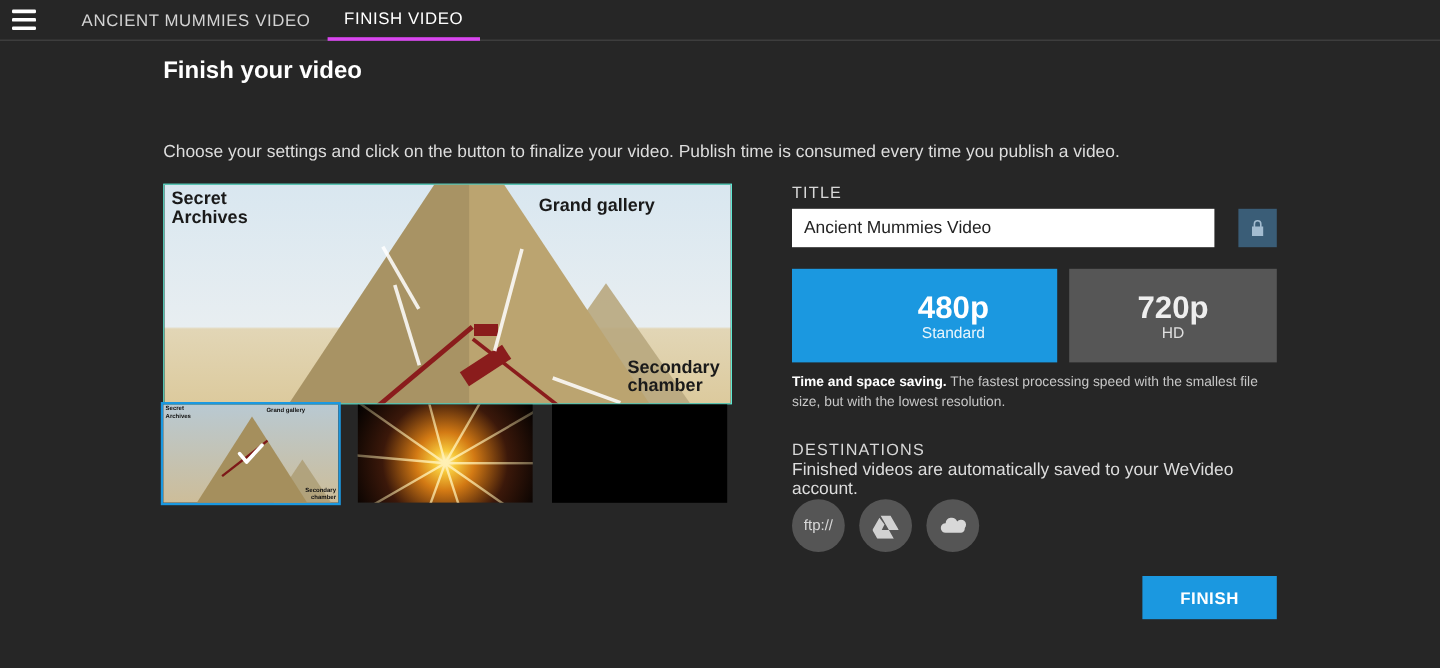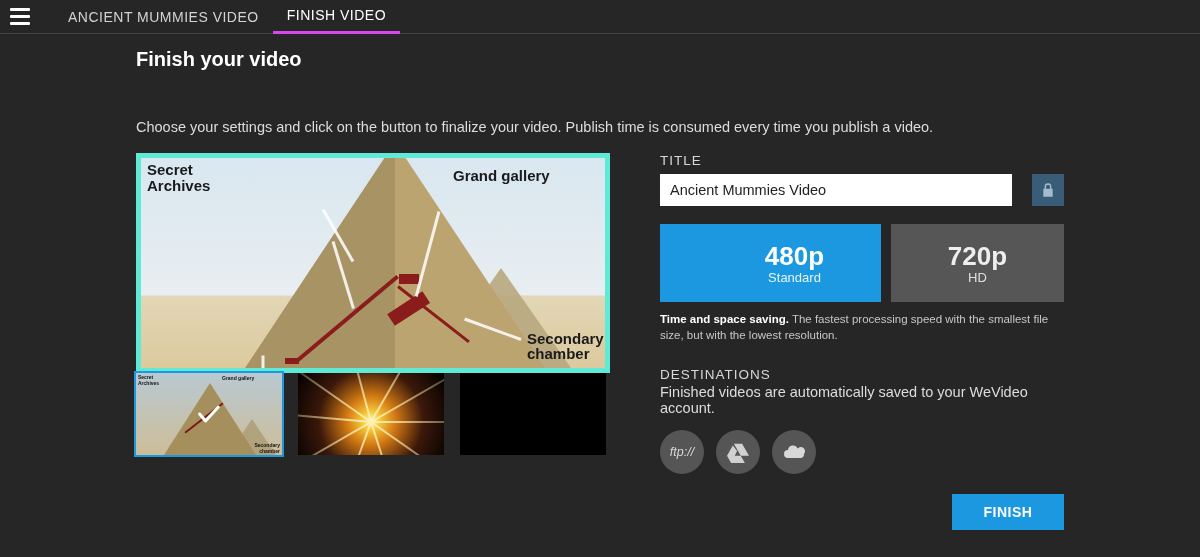--- a/index.html
+++ b/index.html
@@ -38,24 +38,24 @@
   .content {
     padding: 14px 136px 0 136px;
   }
   .page-title { font-size: 20px; font-weight: 600; color: #fff; margin-bottom: 6px; }
   .page-subtitle { font-size: 14.5px; color: #ddd; margin-bottom: 18px; margin-top: 48px; }
   .columns { display: flex; gap: 50px; }
   .left-col { width: 474px; flex-shrink: 0; }
   .right-col { flex: 1; }
   
   .preview {
-    width: 474px; height: 220px;
+    width: 474px; height: 184px;
     position: relative;
     overflow: hidden;
-    border: 5px solid #5eead4;
+    border: 1px solid #5eead4;
   }
   .sky { position:absolute; inset:0; background: linear-gradient(#d9e7f0 0%, #e8eef1 65%, #e2d6b6 66%, #dcca9d 100%); }
   .pyr-main { position:absolute; left:104px; bottom:0; width:0; height:0;
     border-left: 150px solid transparent; border-right: 150px solid transparent;
     border-bottom: 226px solid #bba470; }
   .pyr-main-shade { position:absolute; left:104px; bottom:0; width:0; height:0;
     border-left: 150px solid transparent; border-right: 0 solid transparent;
     border-bottom: 226px solid rgba(0,0,0,0.10); }
   .pyr-small { position:absolute; right:34px; bottom:0; width:0; height:0;
     border-left: 70px solid transparent; border-right: 70px solid transparent;
@@ -115,26 +115,26 @@
     display:flex; flex-direction:column; align-items:center; justify-content:center;
     cursor:pointer;
   }
   .quality-card .q-res { font-size:26px; font-weight:600; }
   .quality-card .q-sub { font-size:13px; margin-top:-2px; opacity:.9; }
   .quality-card.selected { background:#1b98e0; color:#fff;padding-left:48px; }
   .quality-card.unselected { background:#565656; color:#eee; }
   .quality-desc { font-size:11.5px; color:#c7c7c7; line-height:1.35; margin-bottom:24px; }
   .quality-desc b { color:#fff; font-weight:700; }
   
-  .dest-desc { font-size:14.5px; color:#ddd; margin-bottom:14px; }
+  .dest-desc { font-size:14.5px; color:#ddd; }
   .dest-row { display:flex; gap:12px; }
   .dest-btn {
     width:44px; height:44px; border-radius:50%;
     background:#555; display:flex; align-items:center; justify-content:center;
-    cursor:pointer; color:#d8d8d8;font-style:italic;
+    cursor:pointer; color:#d8d8d8;
   }
   .dest-btn.ftp { font-size:12.5px; font-weight:500; }
   
   .finish-row { display:flex; justify-content:flex-end; margin-top:20px; }
   .finish-btn {
     background:#1b98e0; color:#fff; font-size:14px; font-weight:600;
     letter-spacing:0.5px;
     width:112px; height:36px; display:flex; align-items:center; justify-content:center;
     cursor:pointer;
   }

